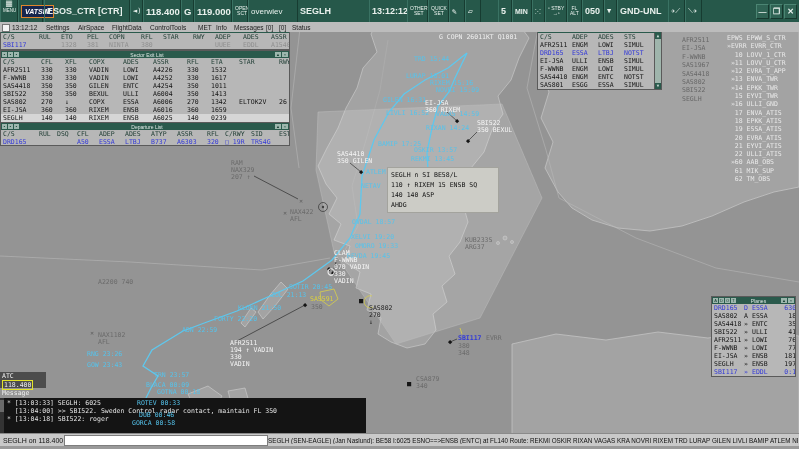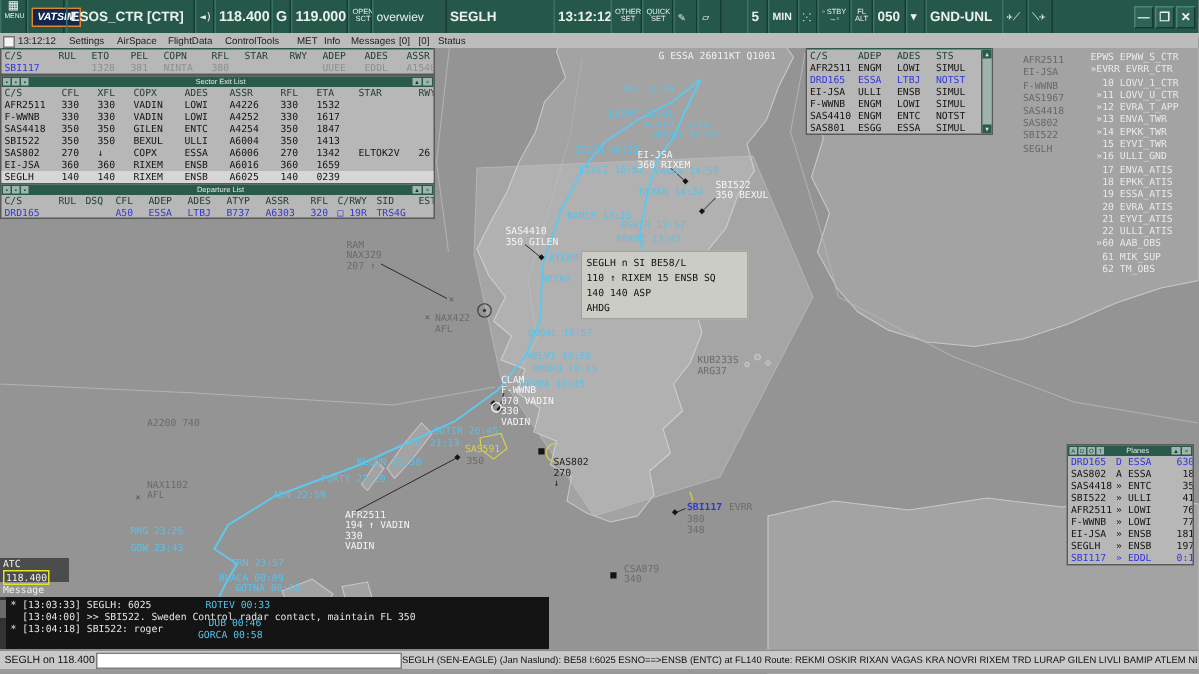--- a/index.html
+++ b/index.html
@@ -171,21 +171,21 @@
 VADIN</div>
     <div class="rl wht" style="left: 230px; top: 340px;">AFR2511
 194 ↑ VADIN
 330
 VADIN</div>
     <div class="rl gry" style="left: 231px; top: 160px;">RAM
 NAX329
 207 ↑</div>
     <div class="rl gry" style="left: 290px; top: 209px;">NAX422
 AFL</div>
-    <div class="rl gry" style="left: 98px; top: 320px;">NAX1102
+    <div class="rl gry" style="left: 98px; top: 332px;">NAX1102
 AFL</div>
     <div class="rl gry" style="left: 98px; top: 279px; text-align: right;">A2200 740</div>
     <div class="rl gry" style="left: 416px; top: 376px;">CSA879
 340</div>
     <div class="rl gry" style="left: 465px; top: 237px;">KUB233S
 ARG37</div>
     <div class="rl drk" style="left: 369px; top: 305px;">SAS802
 270
 ↓</div>
     <div class="rl yel" style="left: 310px; top: 296px;">SAS591</div>
@@ -417,21 +417,21 @@
         <span></span>
     </div>
       <div class="lrow g-exit">
       <span>SAS4418</span>
         <span>350</span>
         <span>350</span>
         <span>GILEN</span>
         <span>ENTC</span>
         <span>A4254</span>
         <span>350</span>
-        <span>1847</span>
+        <span>1011</span>
         <span></span>
         <span></span>
     </div>
       <div class="lrow g-exit">
       <span>SBI522</span>
         <span>350</span>
         <span>350</span>
         <span>BEXUL</span>
         <span>ULLI</span>
         <span>A6004</span>
@@ -522,21 +522,21 @@
     </div>
 </div>
 
 <div class="win bare" style="left:437px;top:25px;width:101px">
   <div class="tbar">
     <span class="tb-btn">C</span>
     <span class="tt">Metars</span>
     <span class="tb-w">▲</span>
     <span class="tb-w">×</span>
   </div>
-  <div class="metar-row">G ESSA 26011KT Q1001</div>
+  <div class="metar-row">G COPN 26011KT Q1001</div>
 </div>
 
 <div class="win" style="left:537px;top:25px;width:125px;height:65px">
   <div class="tbar">
     <span style="display:flex">
 
     <span class="tb-btn">E</span>
         <span class="tb-btn">F</span>
         <span class="tb-btn">S</span>
         <span class="tb-btn">I</span>

